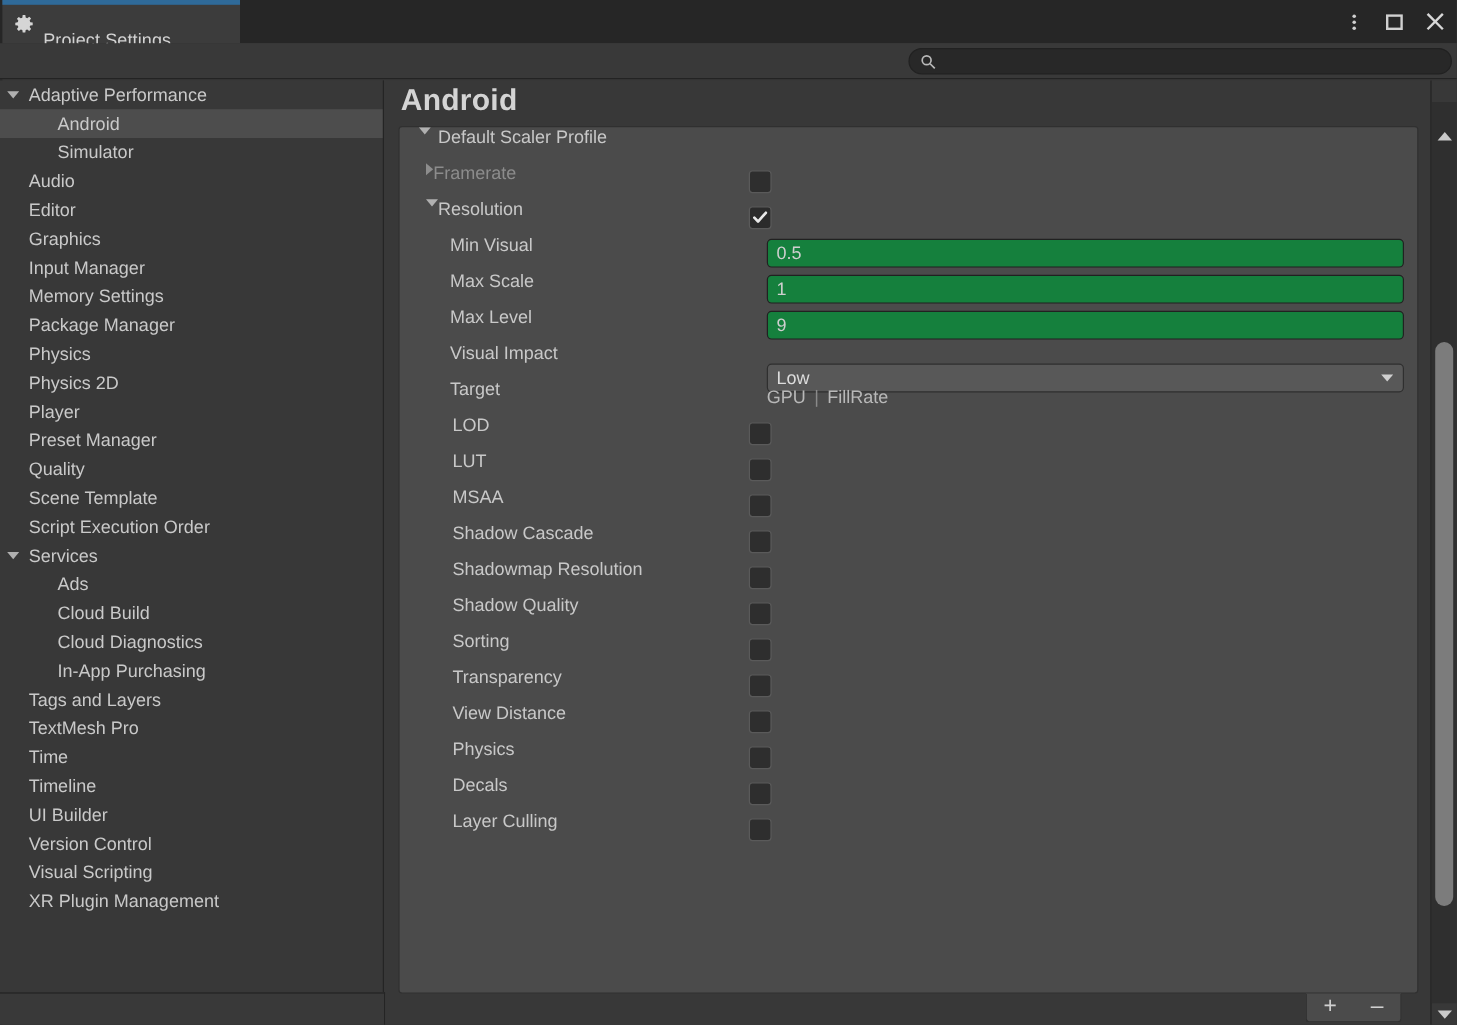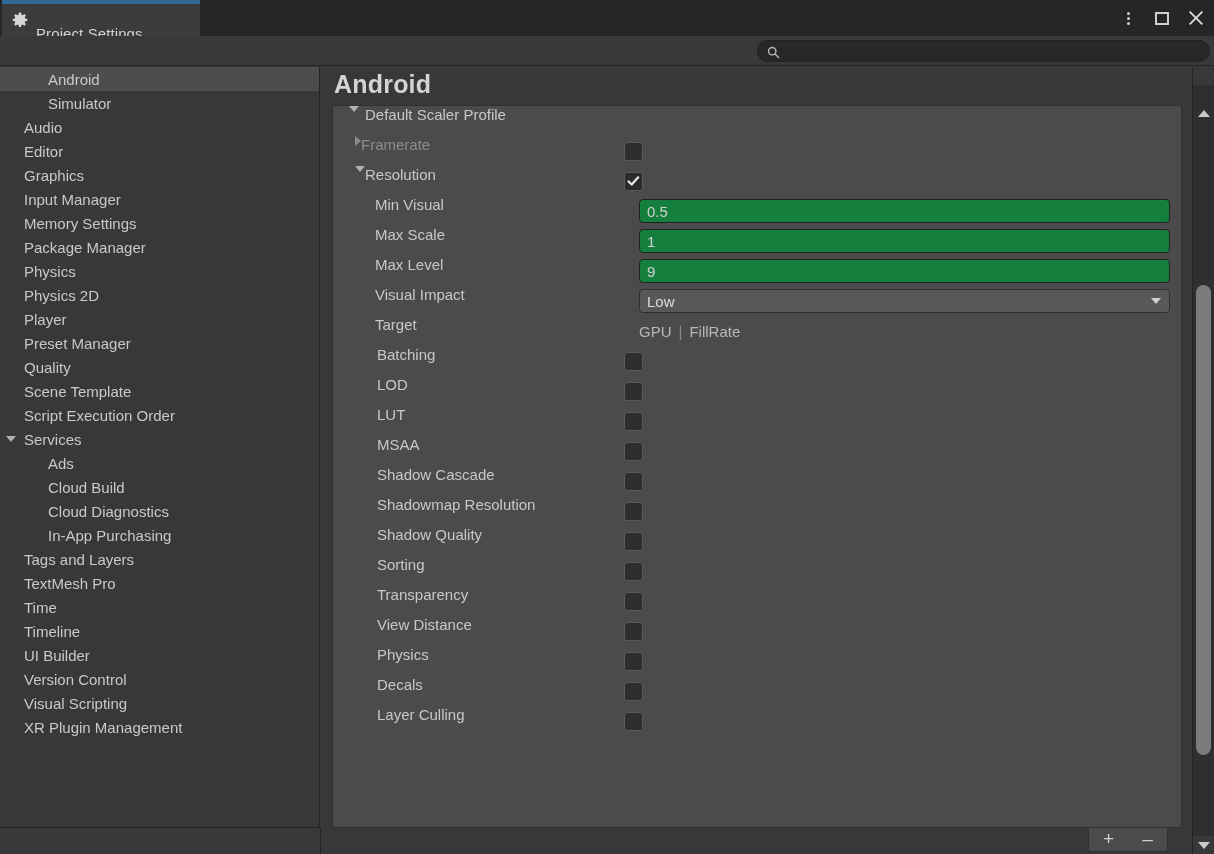--- a/index.html
+++ b/index.html
@@ -114,21 +114,21 @@
   .cb.checked { background: #2b2b2b; }
   .cb .tick { width: 13px; height: 13px; display: block; }
 
   .field {
     position: absolute; left: 306px; top: 3px; width: 531px; height: 24px;
     background: #15803d; border: 1px solid #212121; border-radius: 4px;
     display: flex; align-items: center; padding-left: 7px;
     color: #cfcfcf; font-size: 15px;
   }
   .dropdown {
-    position: absolute; left: 306px; top: 3px; width: 531px; height: 24px;
+    position: absolute; left: 306px; top: 17px; width: 531px; height: 24px;
     background: #585858; border: 1px solid #2f2f2f; border-radius: 4px;
     display: flex; align-items: center; padding: 0 8px 0 7px;
     color: #dcdcdc; font-size: 15px; justify-content: space-between;
   }
   .dd-tri { width: 0; height: 0; border-left: 5px solid transparent; border-right: 5px solid transparent; border-top: 6px solid #cfcfcf; }
   .readonly {
     position: absolute; left: 306px; top: 0; height: 30px; display: flex; align-items: center;
     font-size: 15px; color: #b8b8b8; gap: 7px;
   }
   .sep { color: #8a8a8a; }
@@ -206,20 +206,26 @@
         <svg width="13" height="13" viewBox="0 0 13 13">
           <circle cx="5.2" cy="5.2" r="3.7" fill="none" stroke="#b9b9b9" stroke-width="1.4"></circle>
           <line x1="8.1" y1="8.1" x2="12" y2="12" stroke="#b9b9b9" stroke-width="1.4"></line>
         </svg>
       </span>
       <input class="search-input" type="text" placeholder="" style="">
     </div>
   </div>
 
   <div class="sidebar" id="sidebar">
+      <div class="tree-row">
+        <span class="tw">
+          <span class="tri-down"></span>
+        </span>
+        <span class="tlabel">Adaptive Performance</span>
+      </div>
       <div class="tree-row child selected">
         <span class="tw"></span>
         <span class="tlabel">Android</span>
       </div>
       <div class="tree-row child">
         <span class="tw"></span>
         <span class="tlabel">Simulator</span>
       </div>
       <div class="tree-row">
         <span class="tw"></span>
@@ -383,27 +389,20 @@
         <div class="row lvl2">
           <span class="label">Target</span>
           <span class="readonly">
             <span>GPU</span>
             <span class="sep">|</span>
             <span>FillRate</span>
           </span>
         </div>
         <div class="row lvl1">
           <span class="twist" style="width: 22px; flex: 0 0 22px;"></span>
-          <span class="label">Batching</span>
-          <span class="ctrl-col">
-            <span class="cb"></span>
-          </span>
-        </div>
-        <div class="row lvl1">
-          <span class="twist" style="width: 22px; flex: 0 0 22px;"></span>
           <span class="label">LOD</span>
           <span class="ctrl-col">
             <span class="cb"></span>
           </span>
         </div>
         <div class="row lvl1">
           <span class="twist" style="width: 22px; flex: 0 0 22px;"></span>
           <span class="label">LUT</span>
           <span class="ctrl-col">
             <span class="cb"></span>

